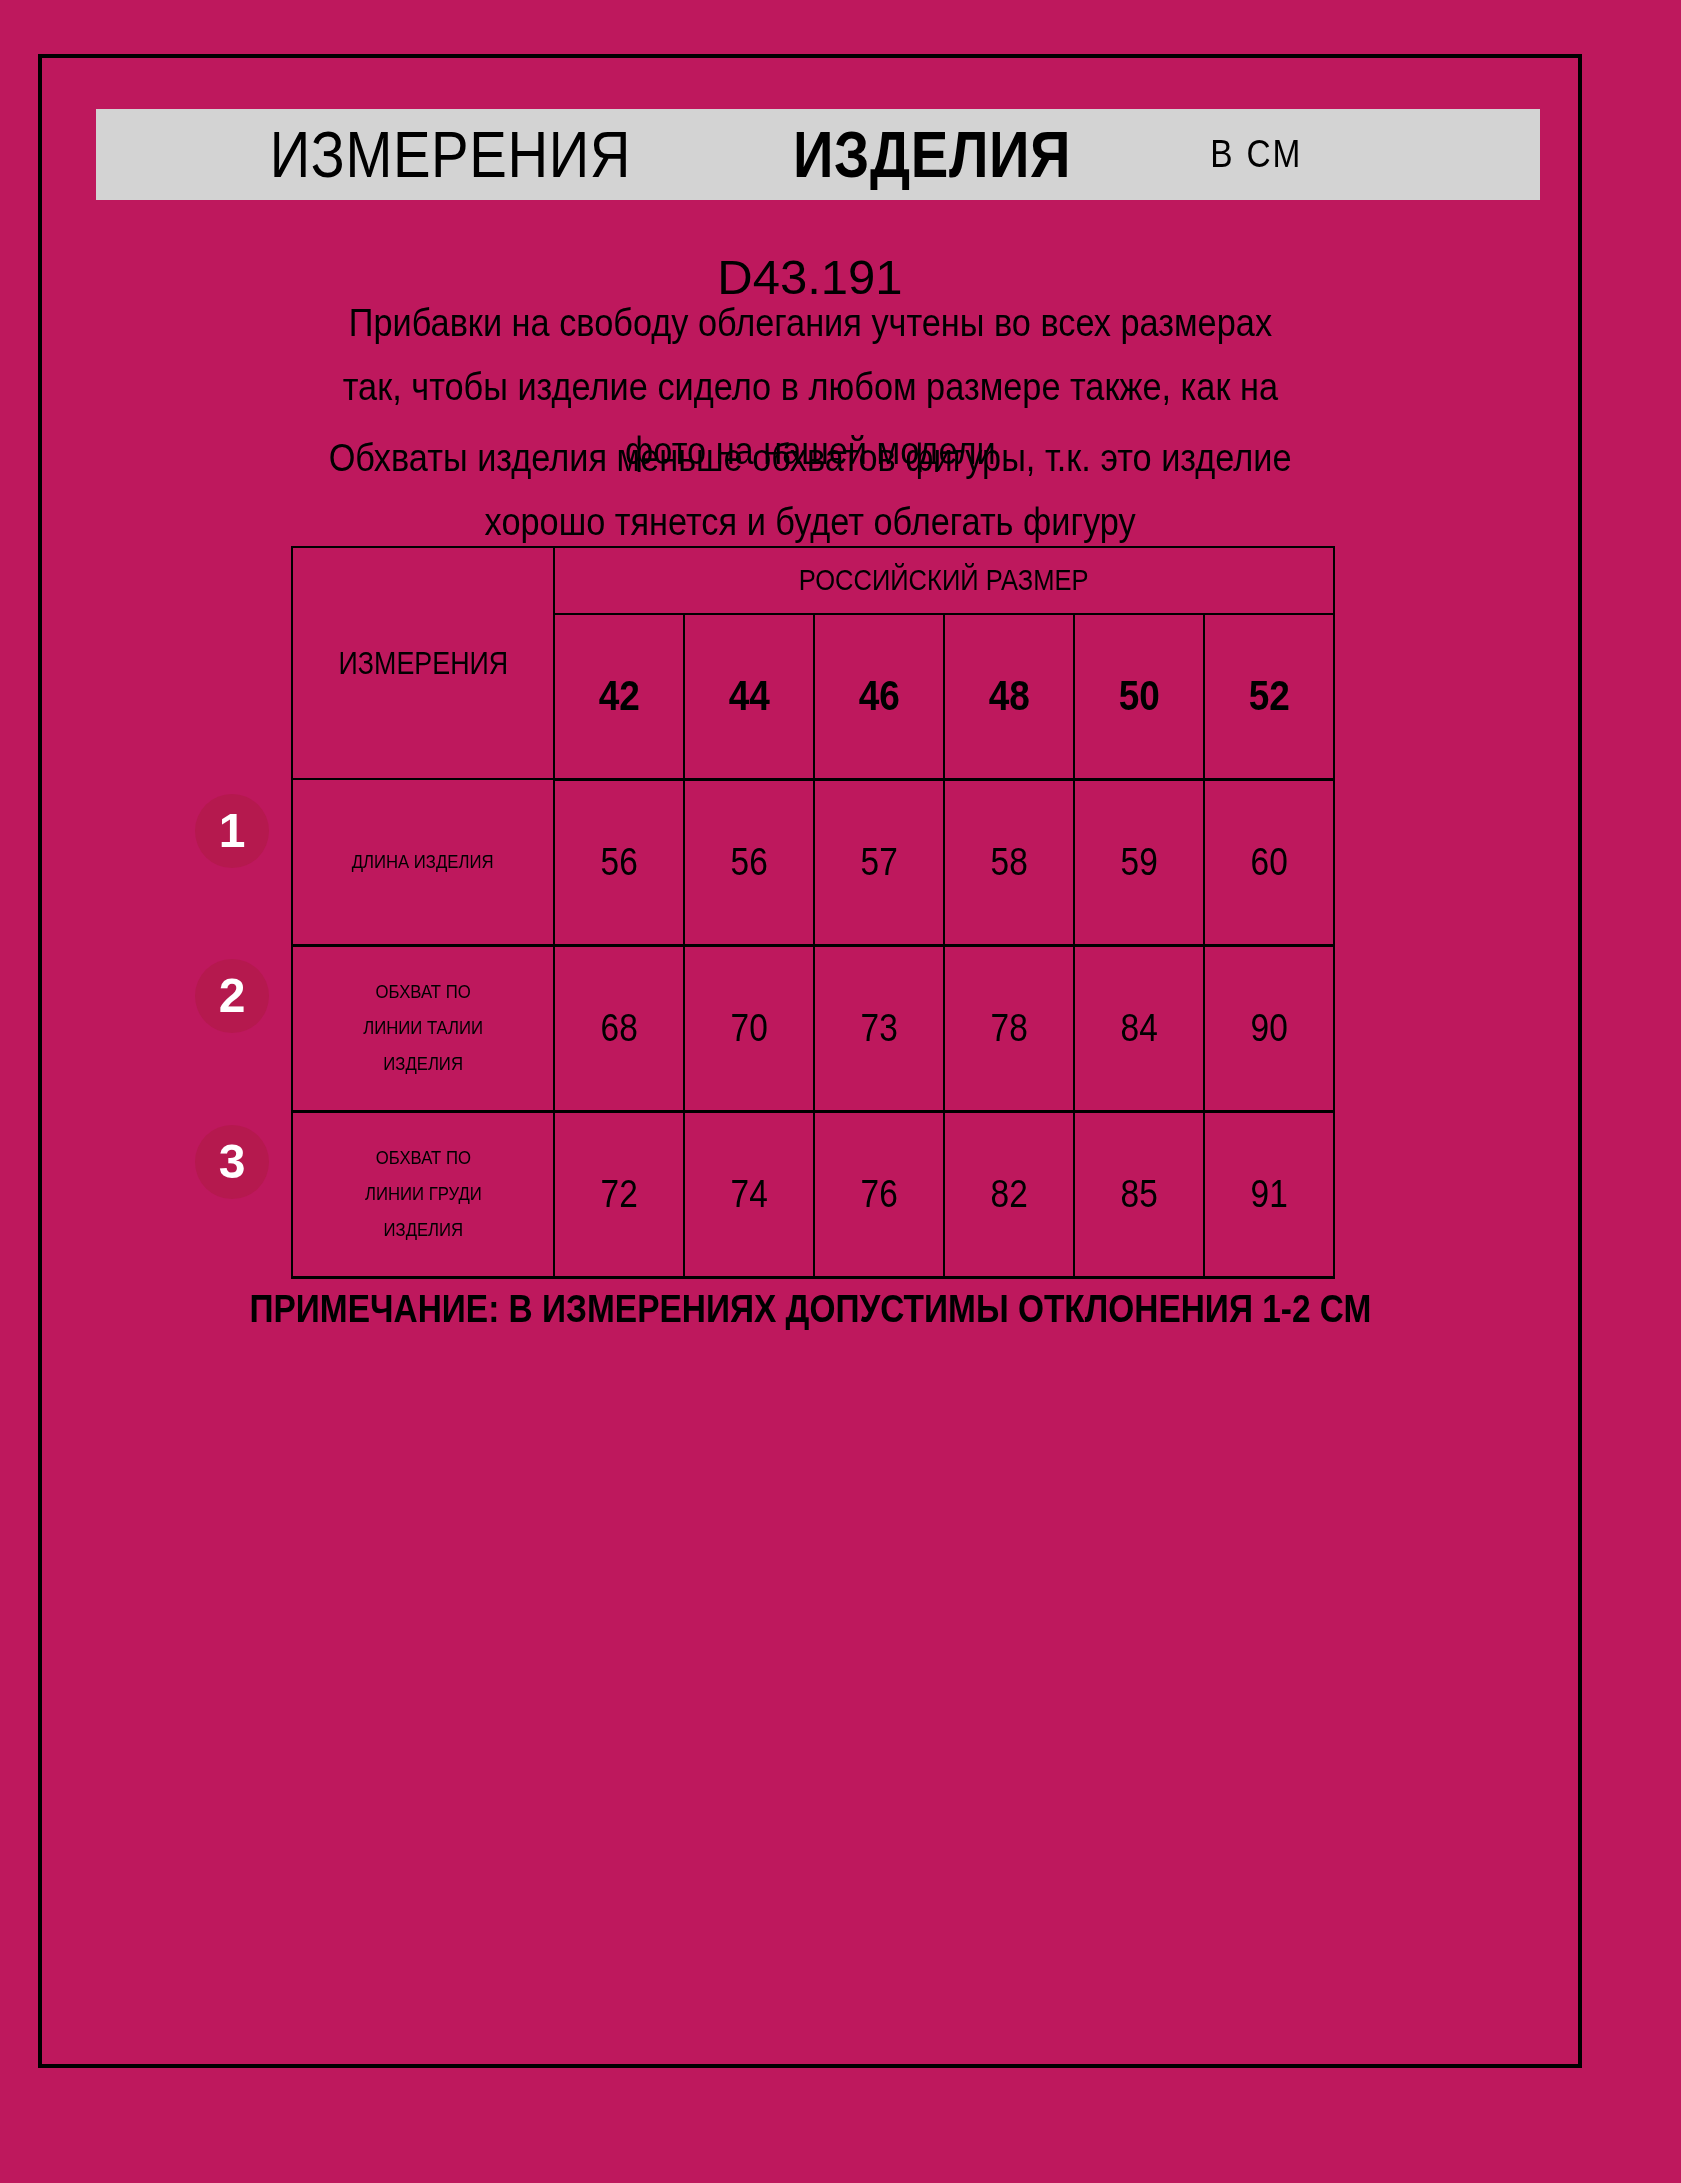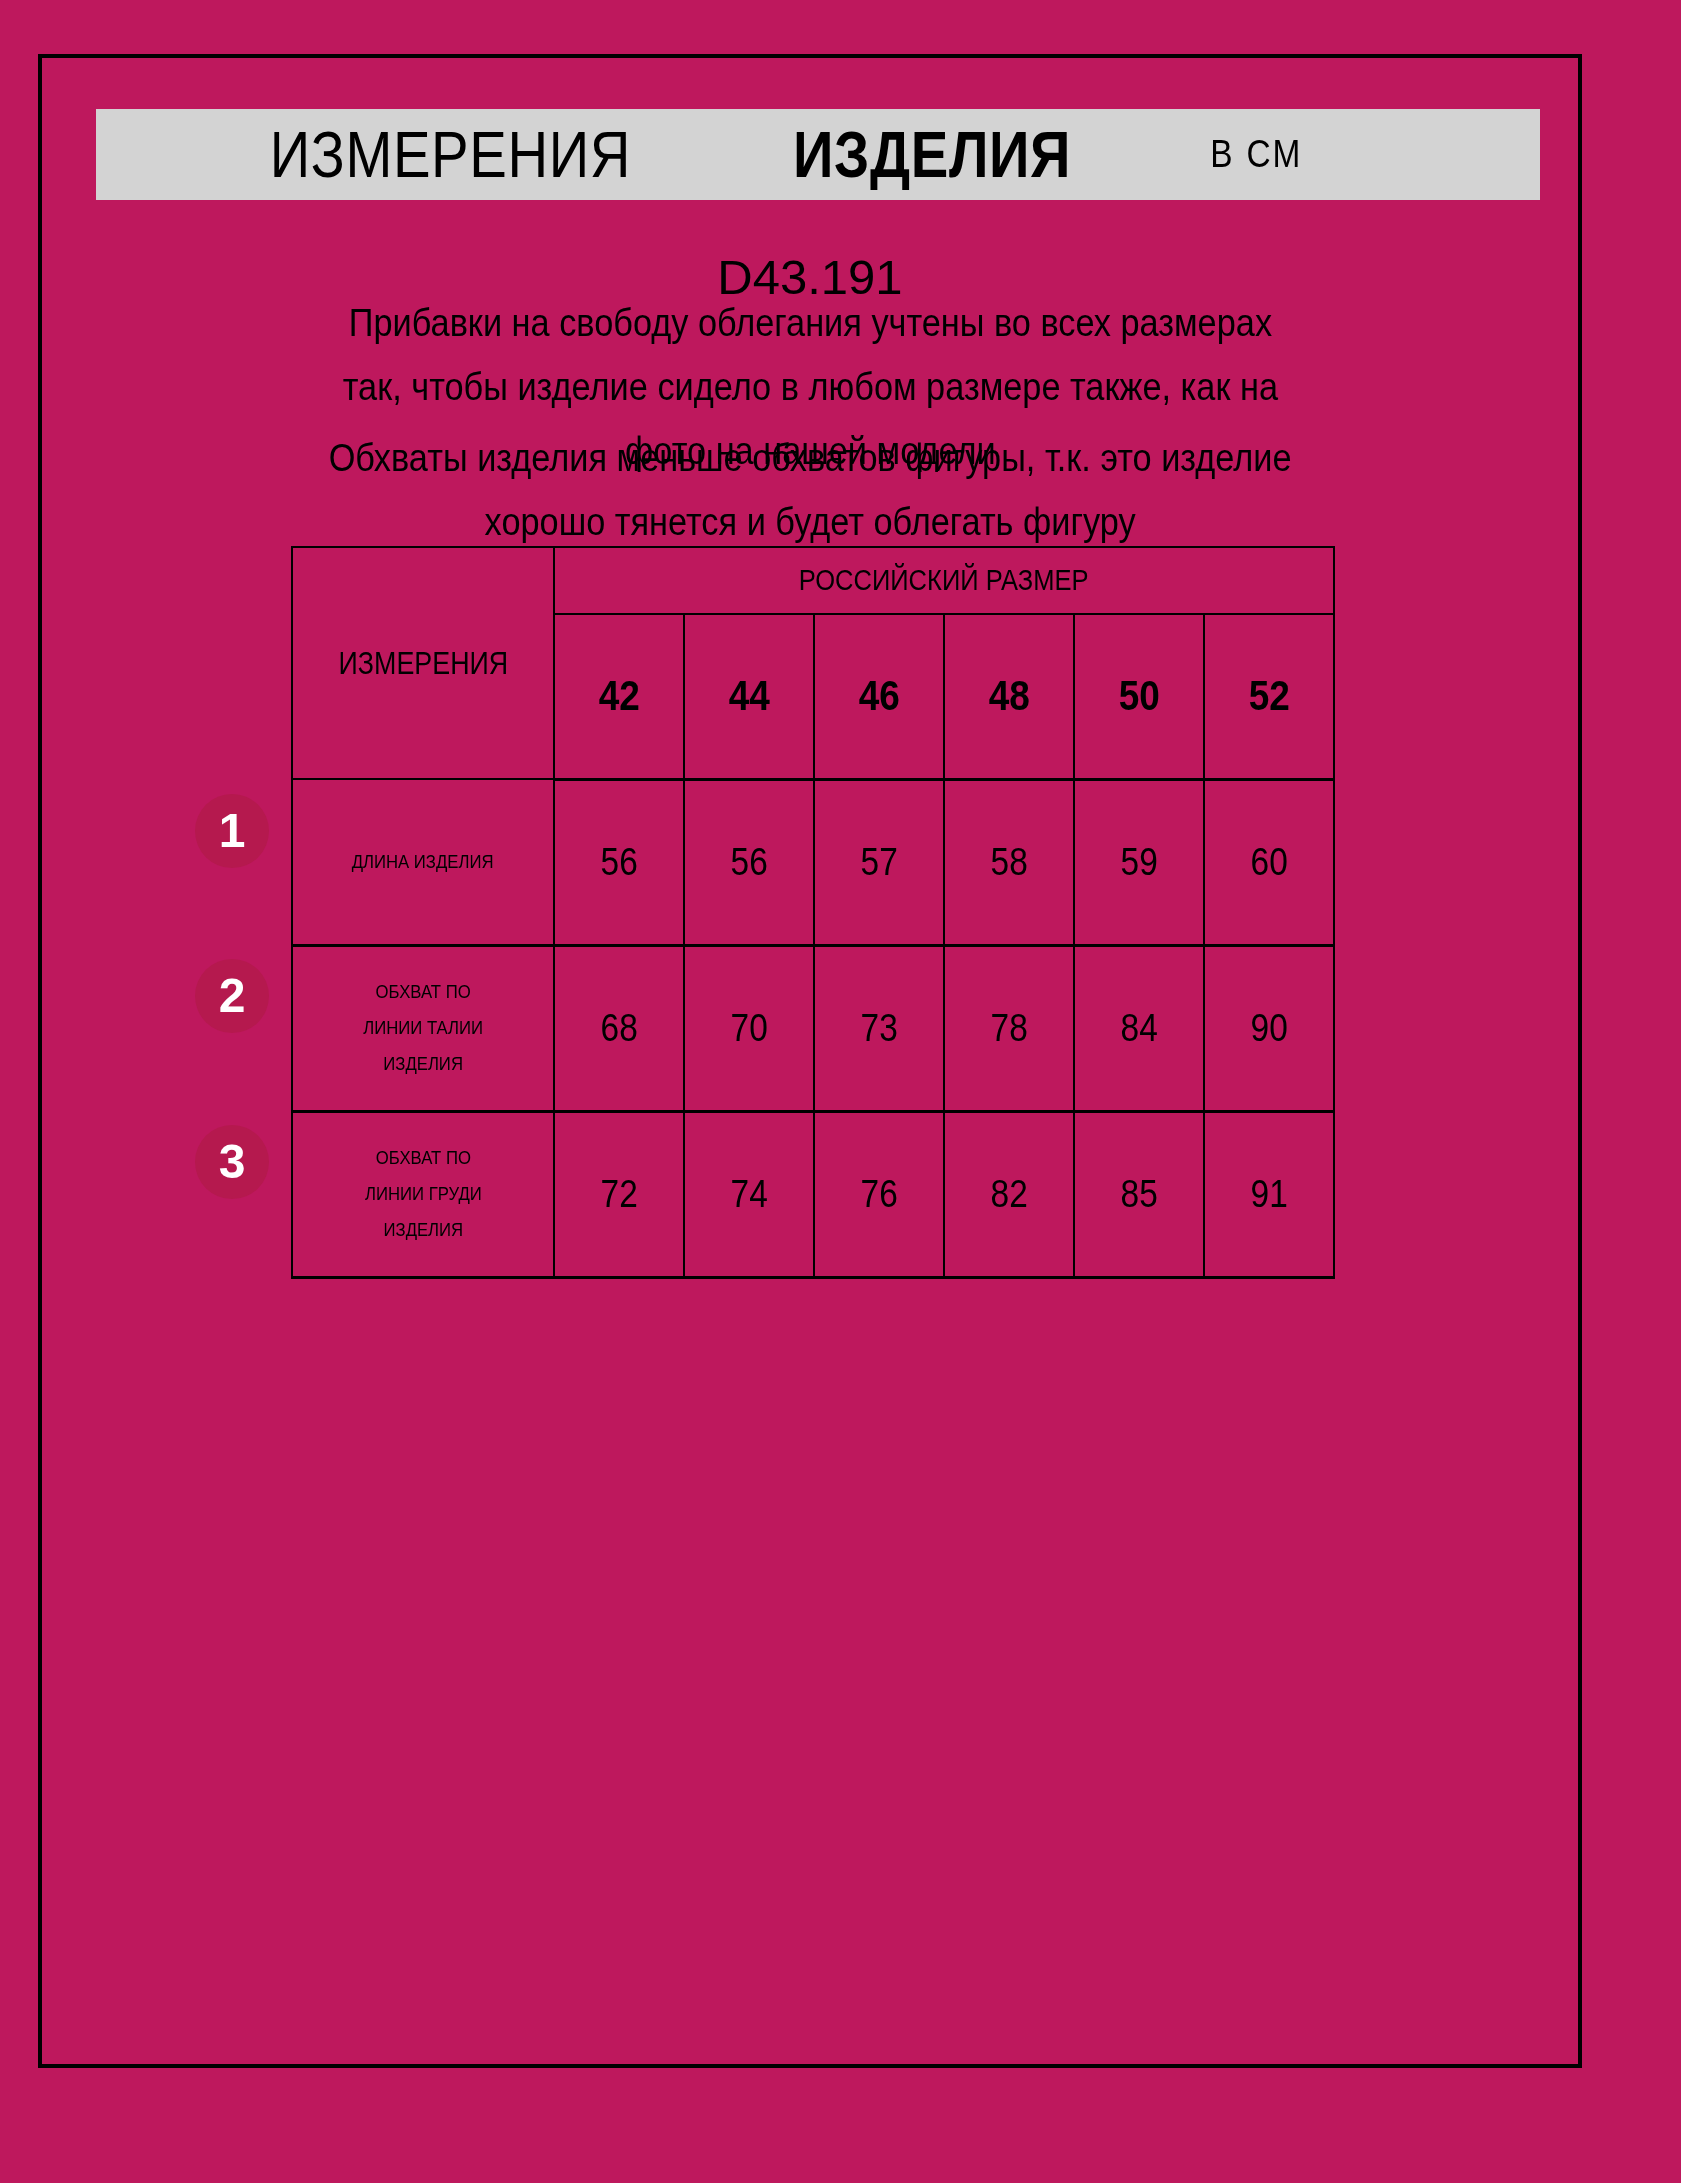--- a/index.html
+++ b/index.html
@@ -223,16 +223,19 @@
     <div class="badge badge-1">
         <span>1</span>
       </div>
     <div class="badge badge-2">
         <span>2</span>
       </div>
     <div class="badge badge-3">
         <span>3</span>
       </div>
 
+    <div class="note">
+      <span class="cond">ПРИМЕЧАНИЕ: В ИЗМЕРЕНИЯХ ДОПУСТИМЫ ОТКЛОНЕНИЯ 1-2 СМ</span>
+    </div>
 
   </div>
 </div>
 
 
 </body></html>

